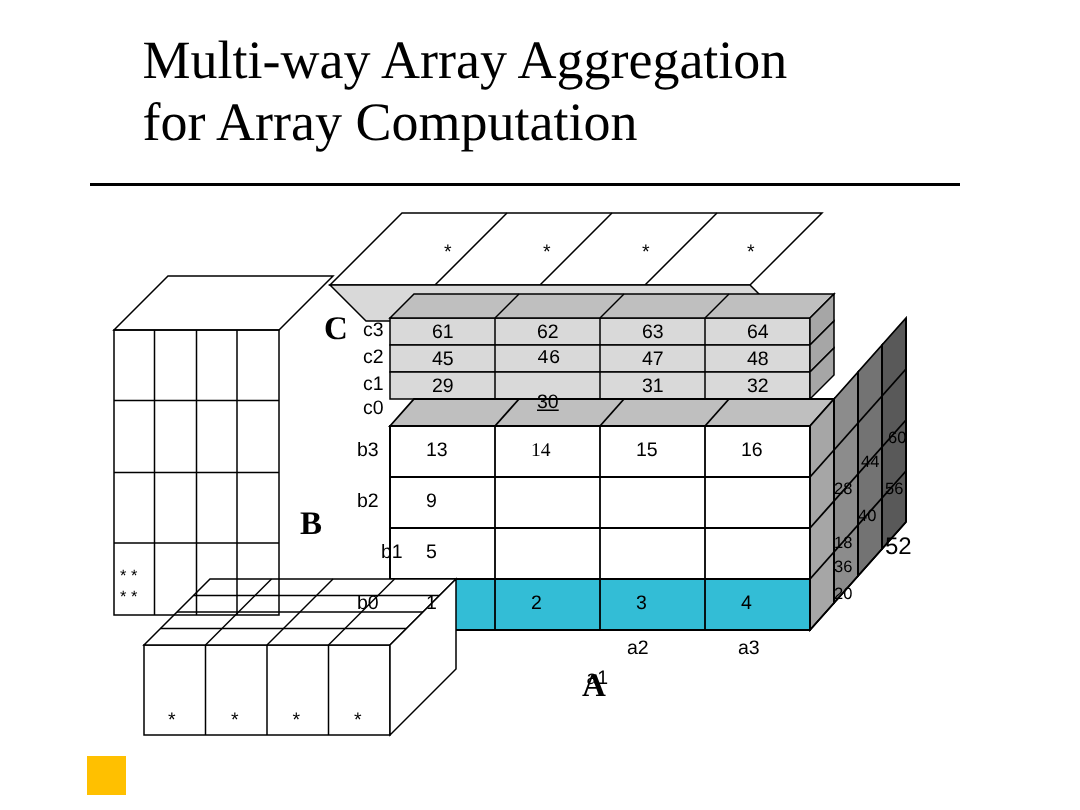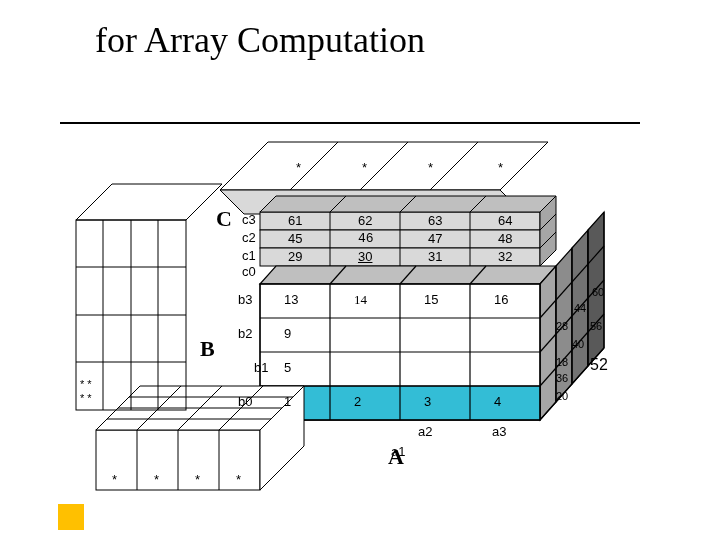--- a/index.html
+++ b/index.html
@@ -50,20 +50,21 @@
     position: absolute;
     font-size: 22px;
     font-family: "Times New Roman", serif;
     font-weight: bold;
   }
 </style>
 </head>
 <body>
 
 <div class="title">
+  <div>Multi-way Array Aggregation</div>
   <div>for Array Computation</div>
 </div>
 <div class="rule"></div>
 <div class="accent"></div>
 
 <div class="canvas">
 
 <svg width="720" height="540">
 
   <g>
@@ -213,21 +214,21 @@
 <div class="lbl" style="left:358px; top:213px;">62</div>
 <div class="lbl" style="left:428px; top:213px;">63</div>
 <div class="lbl" style="left:498px; top:213px;">64</div>
 
 <div class="lbl" style="left:288px; top:231px;">45</div>
 <div class="lbl" style="left:358px; top:231px;font-family:Liberation Mono, monospace;">46</div>
 <div class="lbl" style="left:428px; top:231px;">47</div>
 <div class="lbl" style="left:498px; top:231px;">48</div>
 
 <div class="lbl" style="left:288px; top:249px;">29</div>
-<div class="lbl" style="left:358px; top:249px;text-decoration:underline;">30</div>
+<div class="lbl" style="left:358px; top:260px;text-decoration:underline;">30</div>
 <div class="lbl" style="left:428px; top:249px;">31</div>
 <div class="lbl" style="left:498px; top:249px;">32</div>
 
 <div class="lbl" style="left:592px; top:286px; font-size:11px;">60</div>
 <div class="lbl" style="left:574px; top:302px; font-size:11px;">44</div>
 <div class="lbl" style="left:590px; top:320px; font-size:11px;">56</div>
 <div class="lbl" style="left:556px; top:320px; font-size:11px;">28</div>
 <div class="lbl" style="left:572px; top:338px; font-size:11px;">40</div>
 <div class="lbl" style="left:590px; top:356px; font-size:16px;">52</div>
 <div class="lbl" style="left:556px; top:372px; font-size:11px;">36</div>

